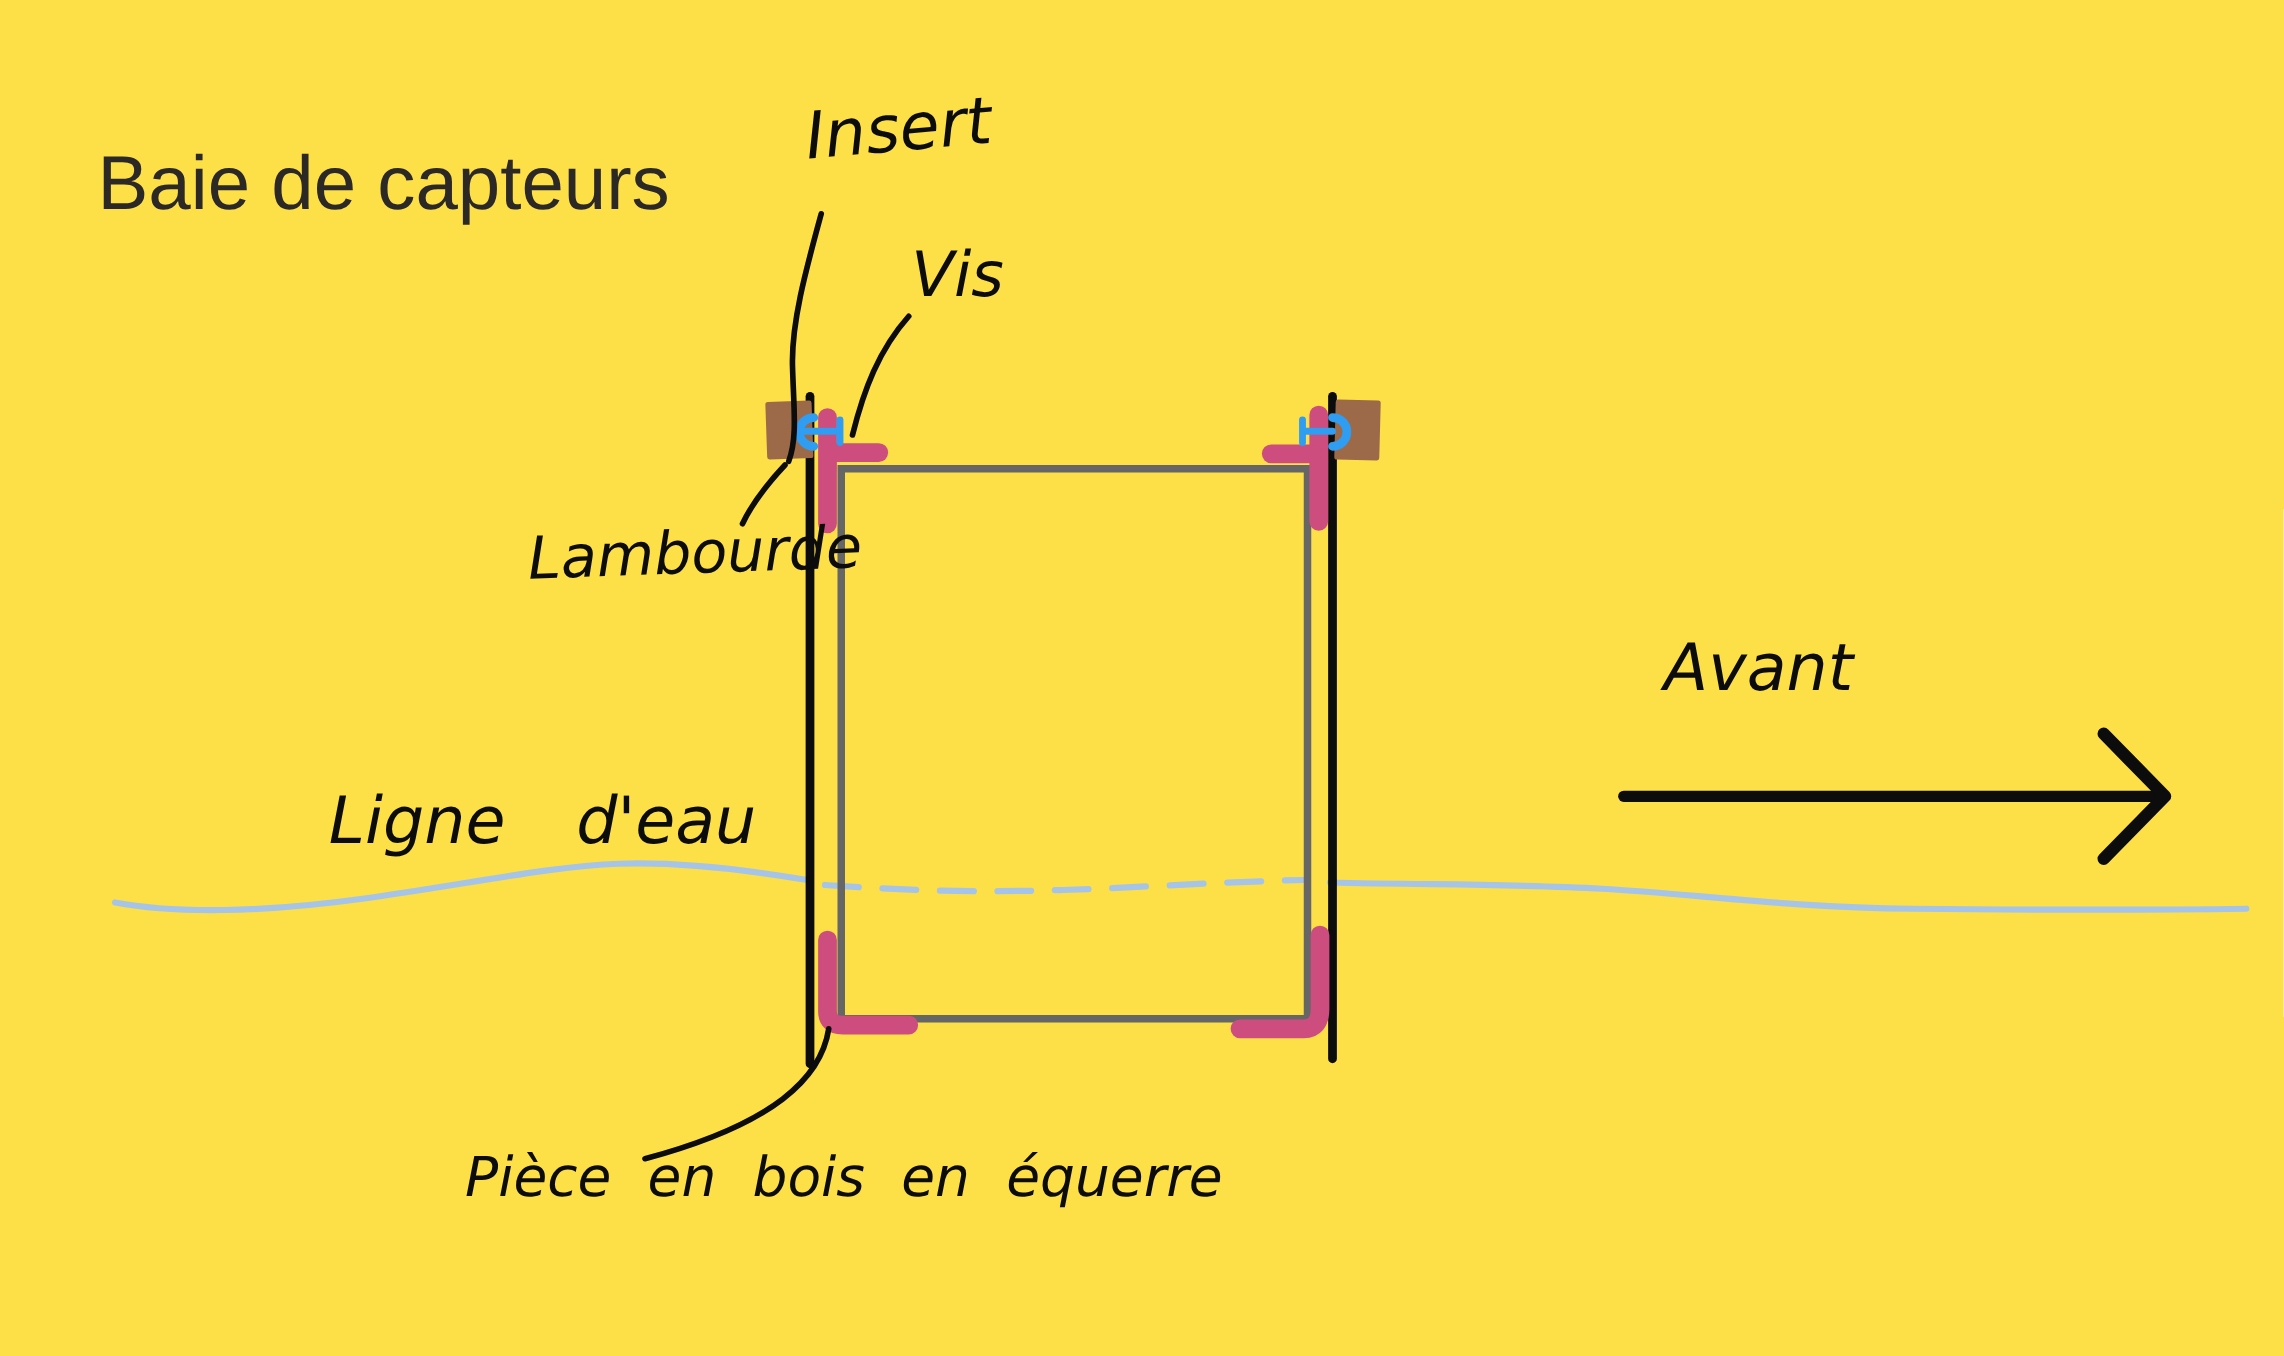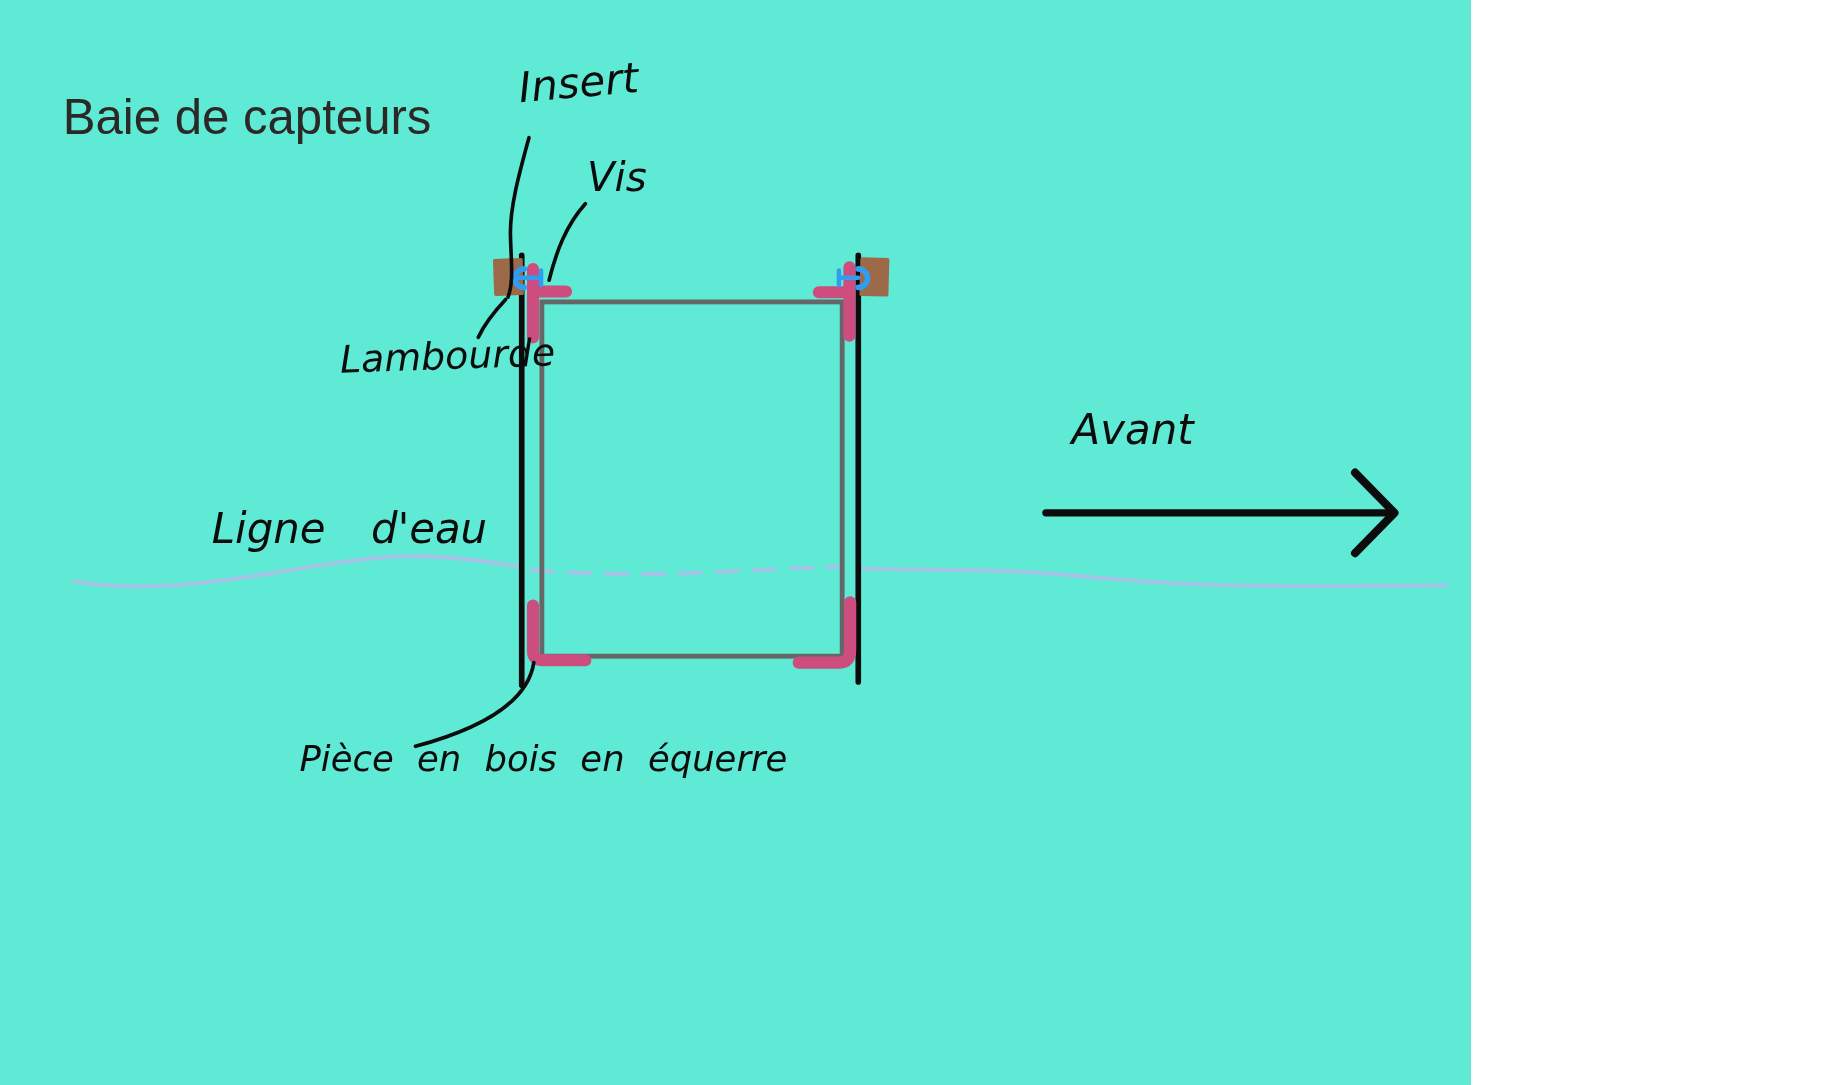--- a/index.html
+++ b/index.html
@@ -6,23 +6,23 @@
     margin: 0;
     padding: 0;
     background: #ffffff;
     width: 1827px;
     height: 1085px;
     overflow: hidden;
     font-family: "Liberation Sans", sans-serif;
   }
   .stage {
     position: relative;
-    width: 1471px;
+    width: 1827px;
     height: 1085px;
-    background: #5eead4;
+    background: #fde047;
   }
   svg.canvas {
     position: absolute;
     inset: 0;
     display: block;
   }
   
   .stroke      { fill: none; stroke-linecap: round; stroke-linejoin: round; }
   .water-line  { stroke-width: 5; }
   .water-dash  { stroke-width: 5; stroke-dasharray: 27 19; }

